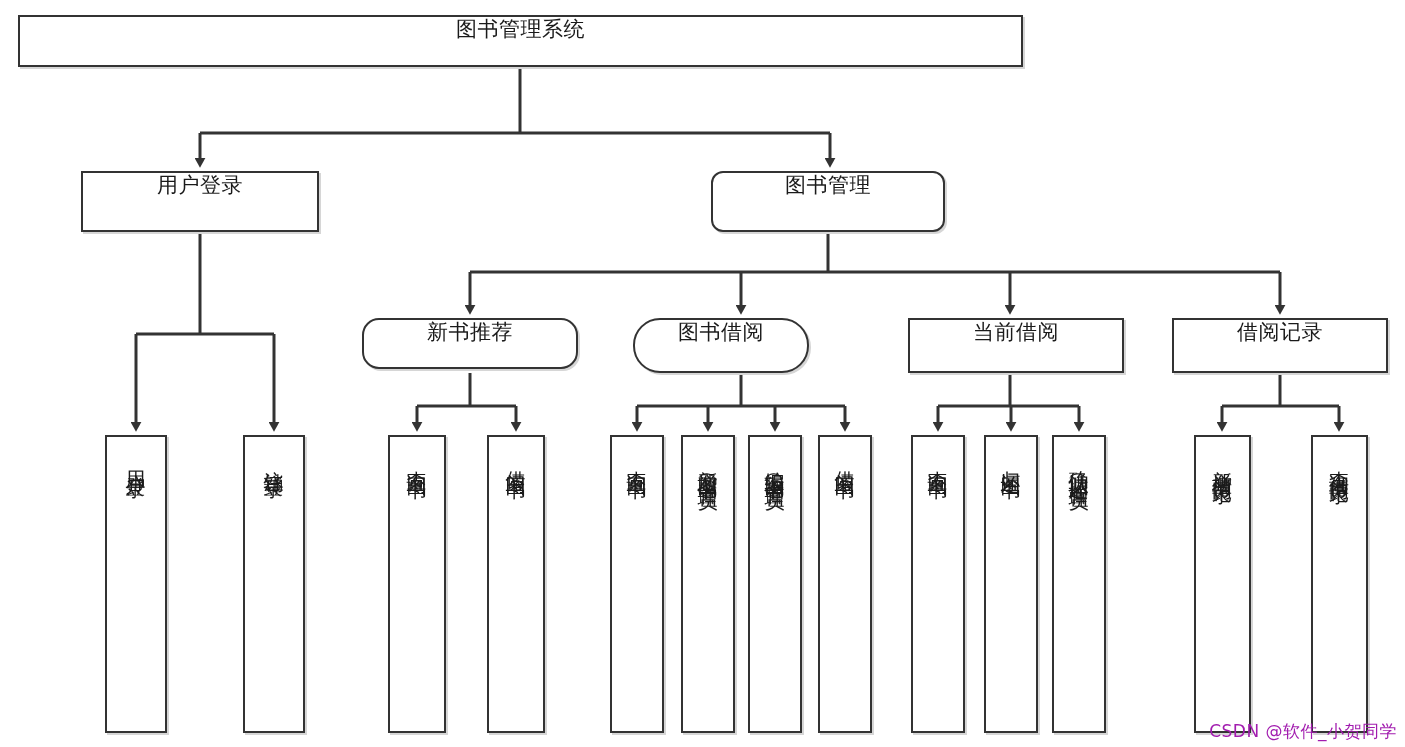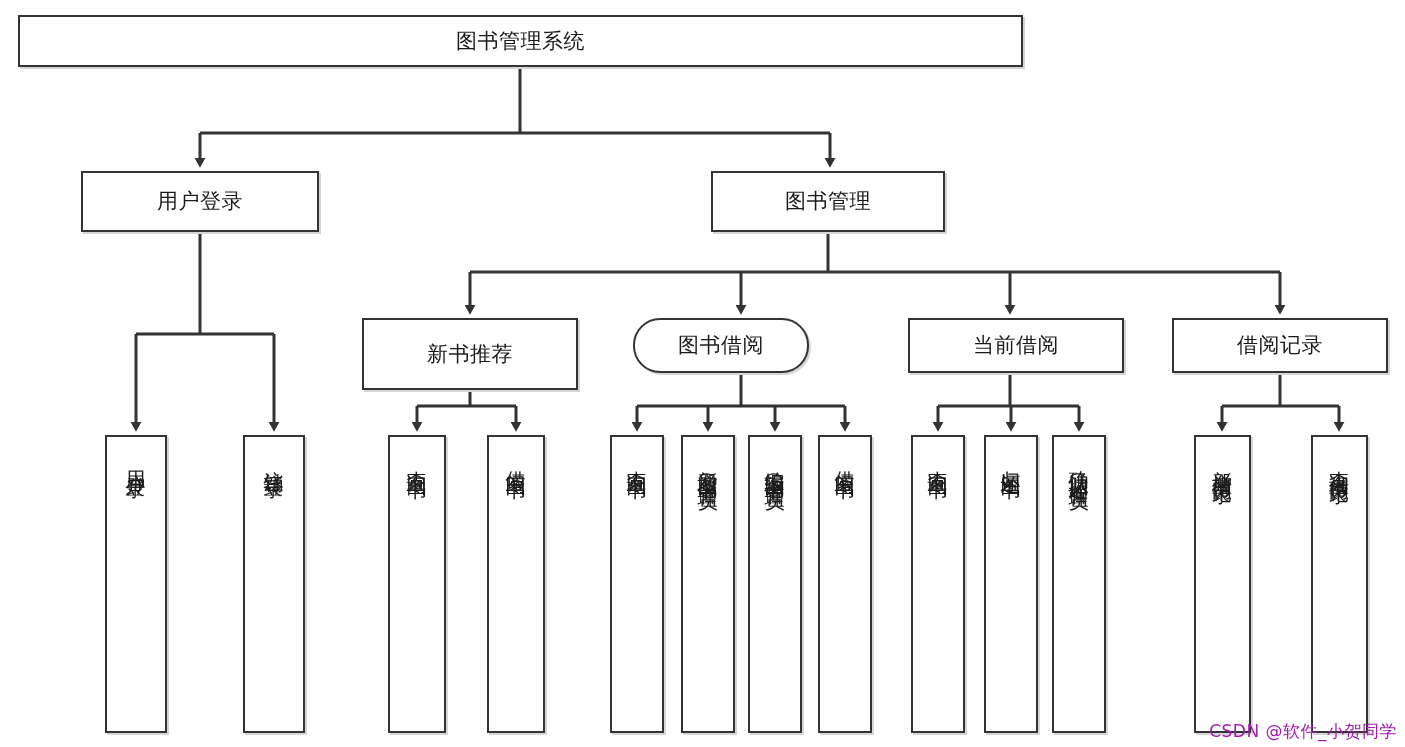--- a/index.html
+++ b/index.html
@@ -26,21 +26,20 @@
     height: 747px;
     pointer-events: none;
   }
   .node {
     position: absolute;
     box-sizing: border-box;
     background: #ffffff;
     border: 2px solid #333333;
     box-shadow: 2px 2px 0 0 #d6d6d6;
     display: flex;
-    align-items: center;
     justify-content: center;
     color: #1a1a1a;
     z-index: 2;
   }
   .node .lbl {
     display: block;
     text-align: center;
     line-height: 1.18;
     white-space: pre;
   }
@@ -147,25 +146,25 @@
     </g>
   </svg>
 
   <div class="node root horiz" style="left:18px; top:15px; width:1005px; height:52px;">
     <span class="lbl">图书管理系统</span>
   </div>
 
   <div class="node horiz" style="left:81px; top:171px; width:238px; height:61px;">
     <span class="lbl">用户登录</span>
   </div>
-  <div class="node horiz" style="left:711px; top:171px; width:234px; height:61px;">
+  <div class="node horiz" style="left:711px; top:171px; width:234px; height:61px;border-radius:12px;">
     <span class="lbl">图书管理</span>
   </div>
 
-  <div class="node horiz" style="left:362px; top:318px; width:216px; height:72px;">
+  <div class="node horiz" style="left:362px; top:318px; width:216px; height:51px;border-radius:17px;">
     <span class="lbl">新书推荐</span>
   </div>
   <div class="node horiz" style="left:633px; top:318px; width:176px; height:55px;border-radius:27px;">
     <span class="lbl">图书借阅</span>
   </div>
   <div class="node horiz" style="left:908px; top:318px; width:216px; height:55px;">
     <span class="lbl">当前借阅</span>
   </div>
   <div class="node horiz" style="left:1172px; top:318px; width:216px; height:55px;">
     <span class="lbl">借阅记录</span>

